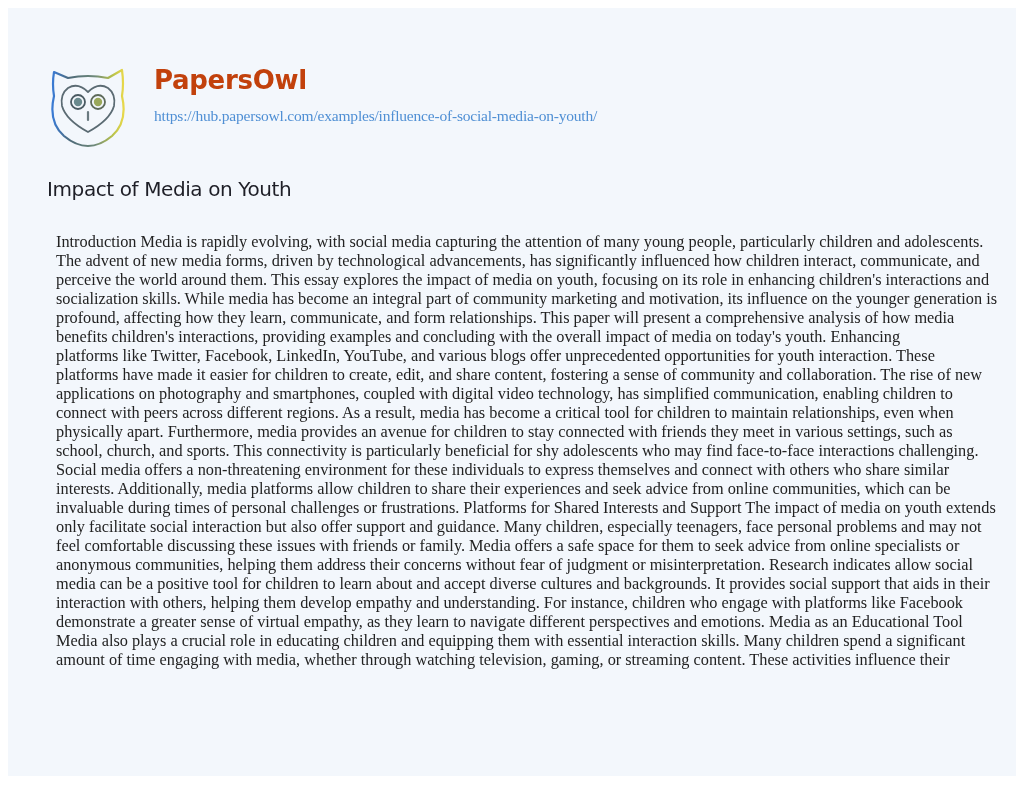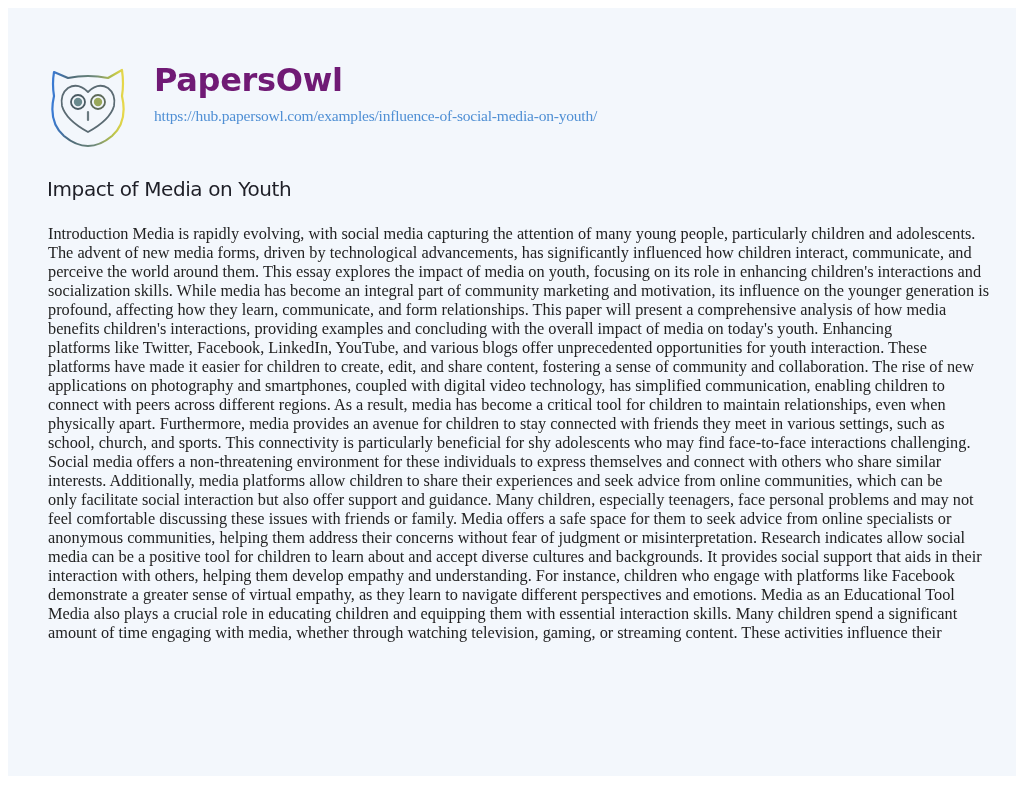--- a/index.html
+++ b/index.html
@@ -27,23 +27,23 @@
       top: 66px;
       width: 80px;
       height: 84px;
     }
     .brand-name {
       position: absolute;
       left: 154px;
       top: 64px;
       font-family: "DejaVu Sans", sans-serif;
       font-weight: bold;
-      font-size: 32px;
+      font-size: 26px;
       letter-spacing: -0.3px;
-      color: #701a75;
+      color: #c2410c;
       line-height: 32px;
       margin: 0;
     }
     .brand-url {
       position: absolute;
       left: 154px;
       top: 106px;
       font-family: Liberation Serif, serif;
       font-size: 15.5px;
       color: #4f8fd4;
@@ -65,21 +65,21 @@
     }
     .essay-body {
       position: absolute;
       left: 48px;
       top: 224px;
       width: 940px;
       font-family: "Liberation Serif", serif;
       font-size: 16.3px;
       line-height: 19px;
       color: #222222;
-      margin: 0;
+      margin: 8px;
     }
     .essay-line {
       display: block;
       white-space: nowrap;
     }
   </style>
 </head>
 <body>
 
 <div class="card"></div>
@@ -120,20 +120,21 @@
   <span class="essay-line">profound, affecting how they learn, communicate, and form relationships. This paper will present a comprehensive analysis of how media</span>
   <span class="essay-line">benefits children's interactions, providing examples and concluding with the overall impact of media on today's youth. Enhancing</span>
   <span class="essay-line">platforms like Twitter, Facebook, LinkedIn, YouTube, and various blogs offer unprecedented opportunities for youth interaction. These</span>
   <span class="essay-line">platforms have made it easier for children to create, edit, and share content, fostering a sense of community and collaboration. The rise of new</span>
   <span class="essay-line">applications on photography and smartphones, coupled with digital video technology, has simplified communication, enabling children to</span>
   <span class="essay-line">connect with peers across different regions. As a result, media has become a critical tool for children to maintain relationships, even when</span>
   <span class="essay-line">physically apart. Furthermore, media provides an avenue for children to stay connected with friends they meet in various settings, such as</span>
   <span class="essay-line">school, church, and sports. This connectivity is particularly beneficial for shy adolescents who may find face-to-face interactions challenging.</span>
   <span class="essay-line">Social media offers a non-threatening environment for these individuals to express themselves and connect with others who share similar</span>
   <span class="essay-line">interests. Additionally, media platforms allow children to share their experiences and seek advice from online communities, which can be</span>
+  <span class="essay-line">invaluable during times of personal challenges or frustrations. Platforms for Shared Interests and Support The impact of media on youth extends</span>
   <span class="essay-line">only facilitate social interaction but also offer support and guidance. Many children, especially teenagers, face personal problems and may not</span>
   <span class="essay-line">feel comfortable discussing these issues with friends or family. Media offers a safe space for them to seek advice from online specialists or</span>
   <span class="essay-line">anonymous communities, helping them address their concerns without fear of judgment or misinterpretation. Research indicates allow social</span>
   <span class="essay-line">media can be a positive tool for children to learn about and accept diverse cultures and backgrounds. It provides social support that aids in their</span>
   <span class="essay-line">interaction with others, helping them develop empathy and understanding. For instance, children who engage with platforms like Facebook</span>
   <span class="essay-line">demonstrate a greater sense of virtual empathy, as they learn to navigate different perspectives and emotions. Media as an Educational Tool</span>
   <span class="essay-line">Media also plays a crucial role in educating children and equipping them with essential interaction skills. Many children spend a significant</span>
   <span class="essay-line">amount of time engaging with media, whether through watching television, gaming, or streaming content. These activities influence their</span>
 </div>
 

